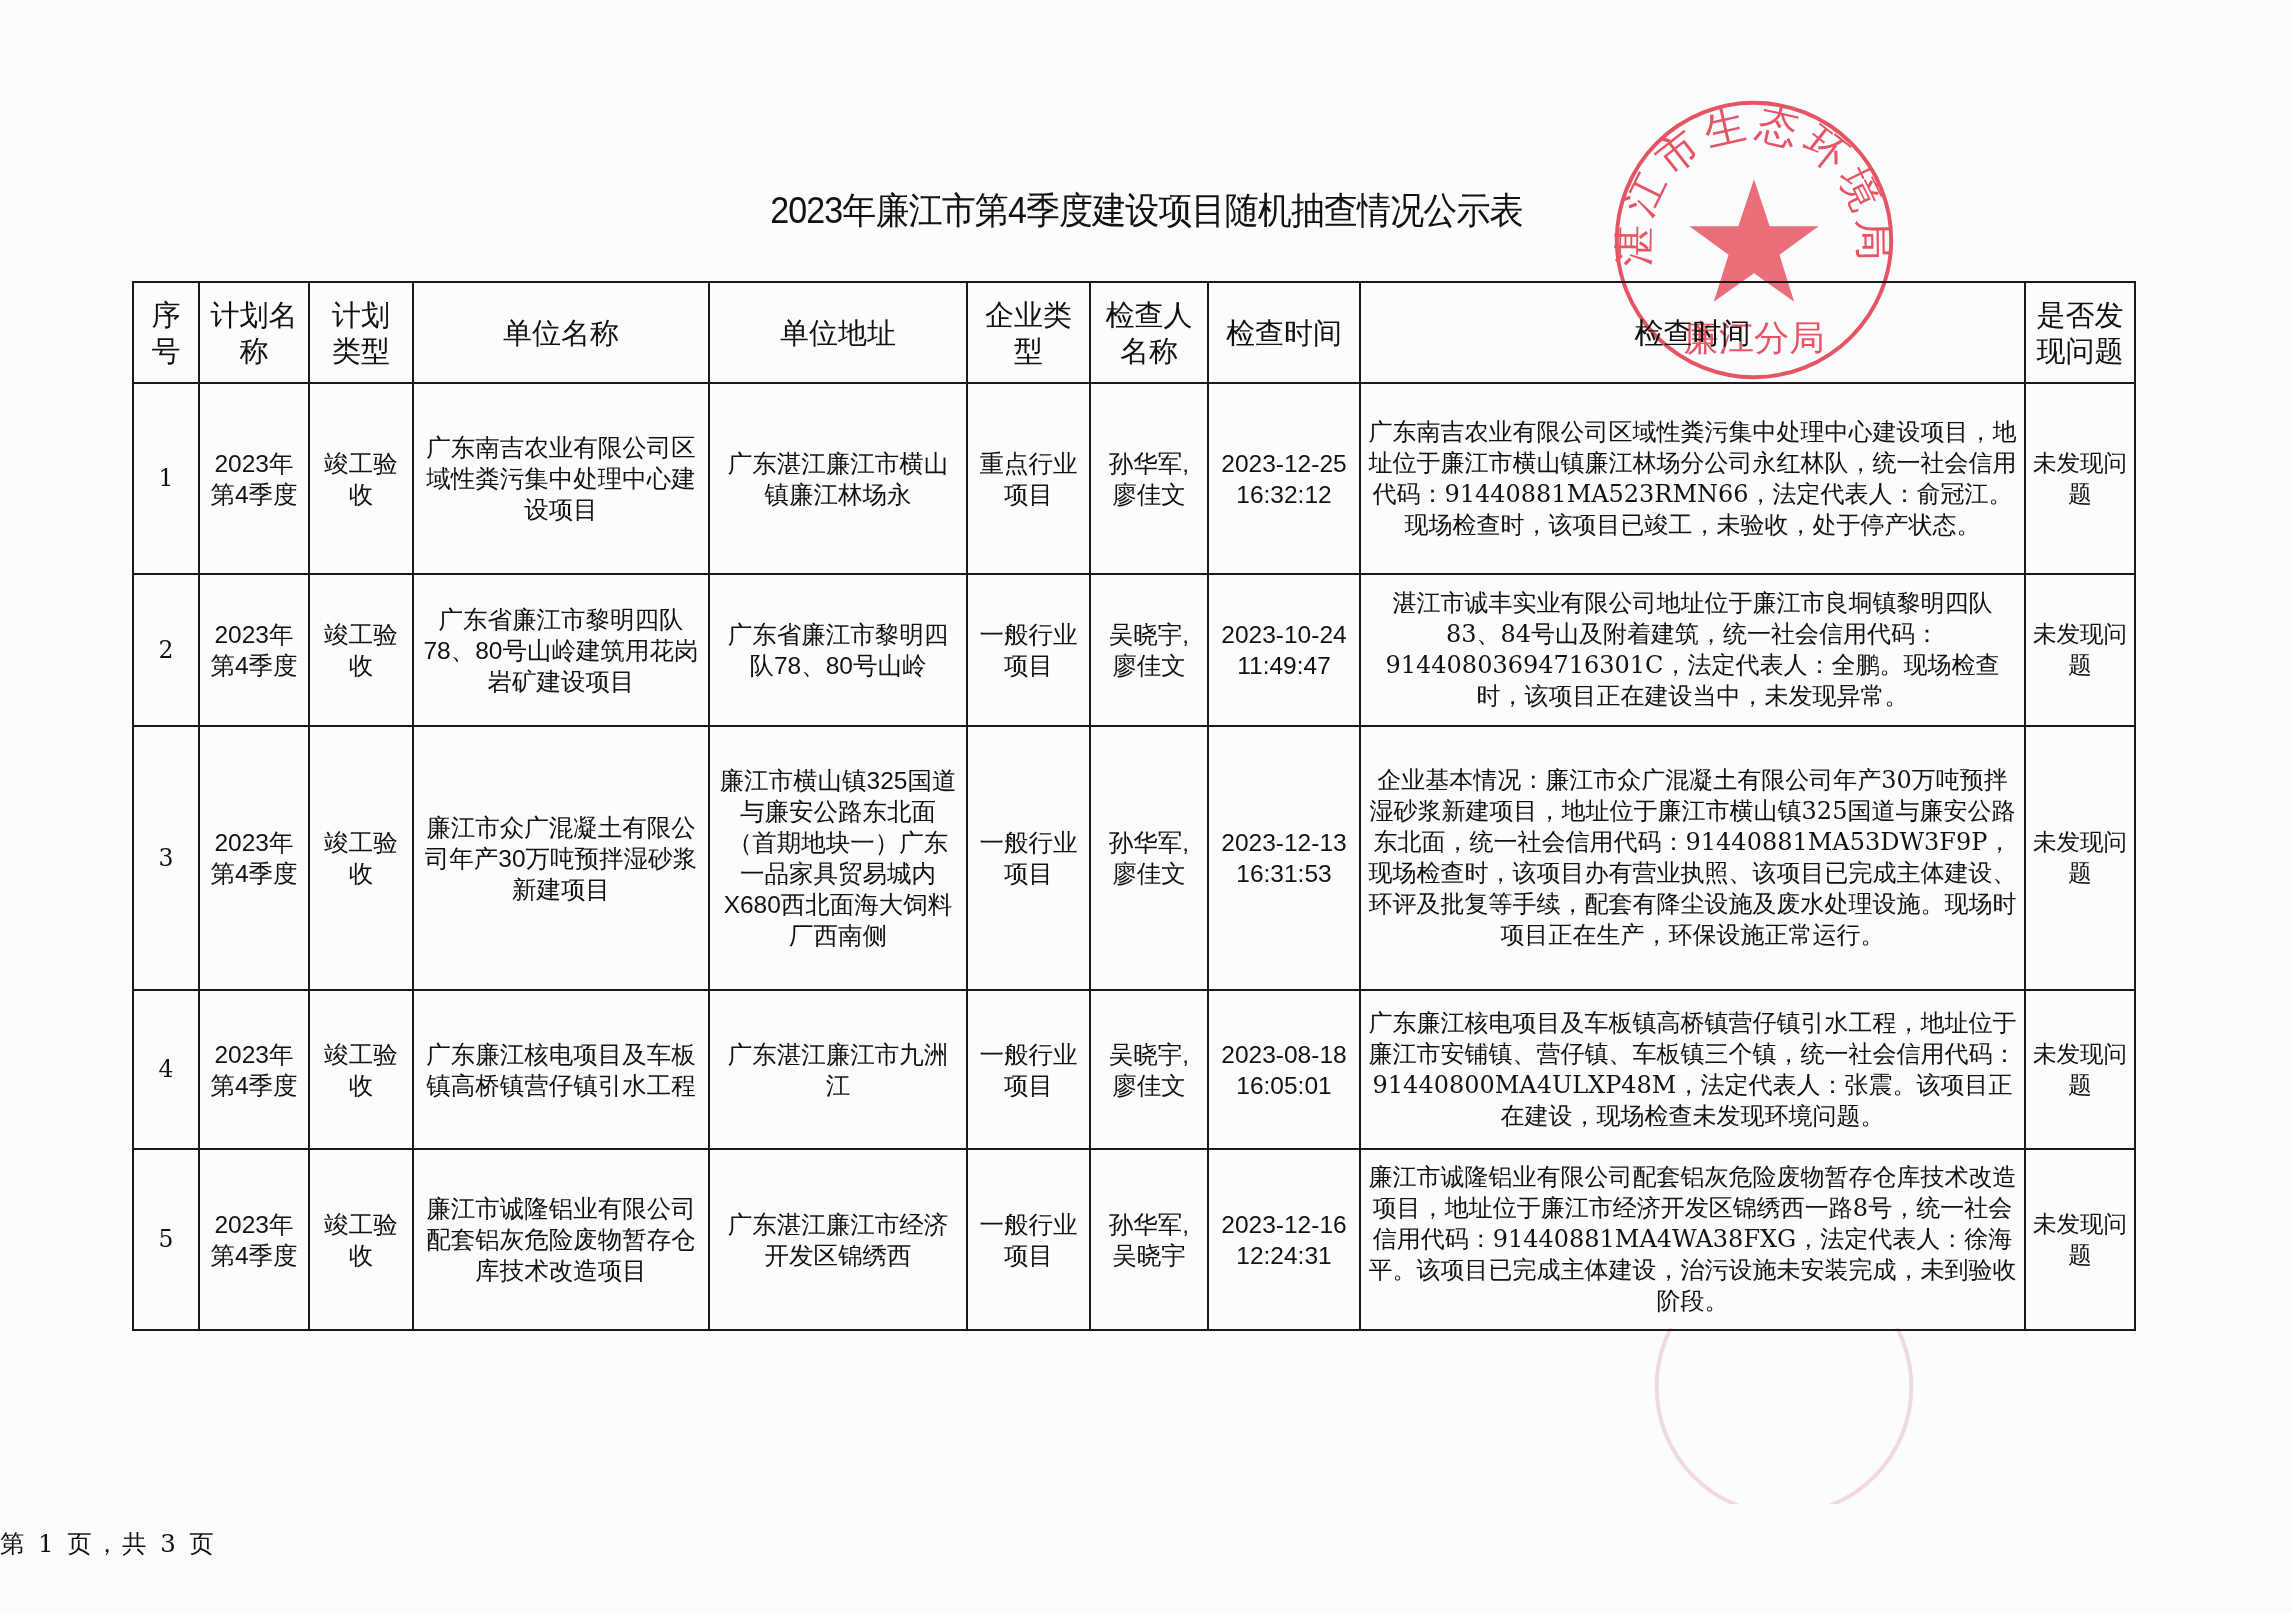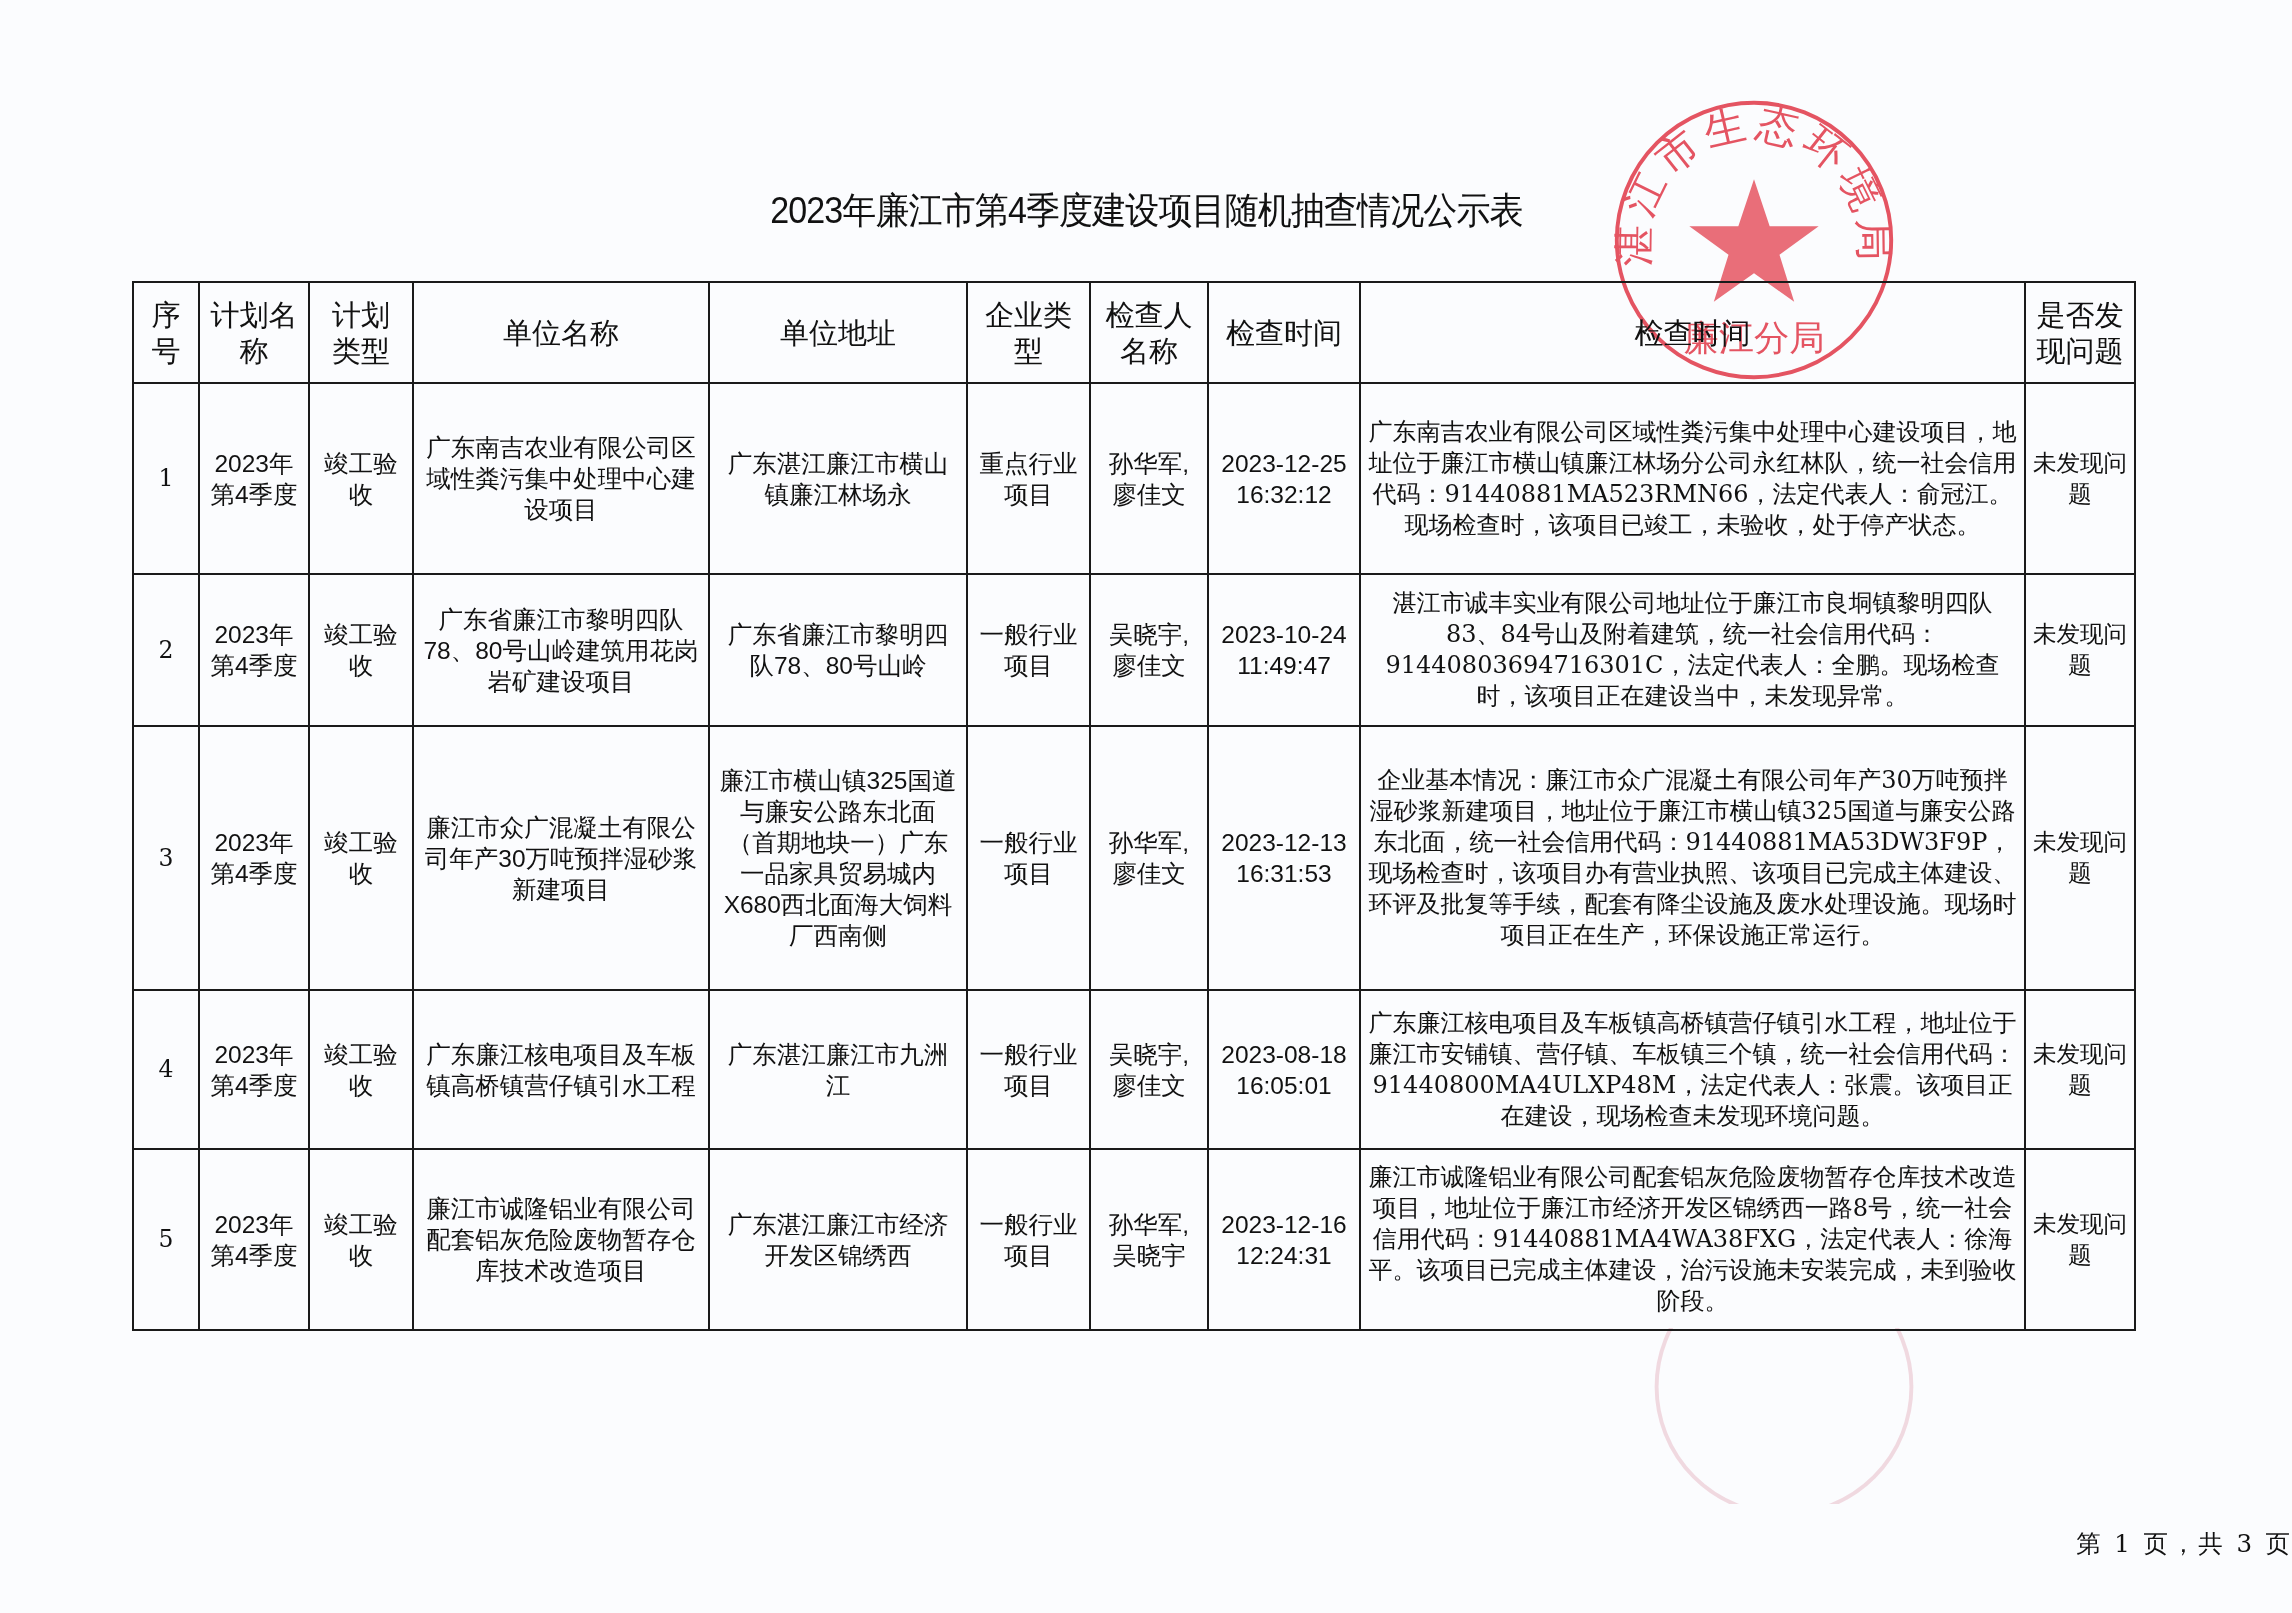--- a/index.html
+++ b/index.html
@@ -53,21 +53,21 @@
   table.grid td.detail {
     text-align: center;
     padding: 2px 5.9px;
     font-size: 24px;
     line-height: 31px;
   }
   .footer {
     position: absolute;
     left: 0; width: 2293px;
     top: 1527px;
-    text-align: right;
+    text-align: left;
     font-size: 24.5px;
     letter-spacing: 2.9px;
   }
   .stamp {
     position: absolute;
     left: 1607px; top: 93px;
     width: 294px; height: 294px;
     pointer-events: none;
     opacity: 0.82;
   }

